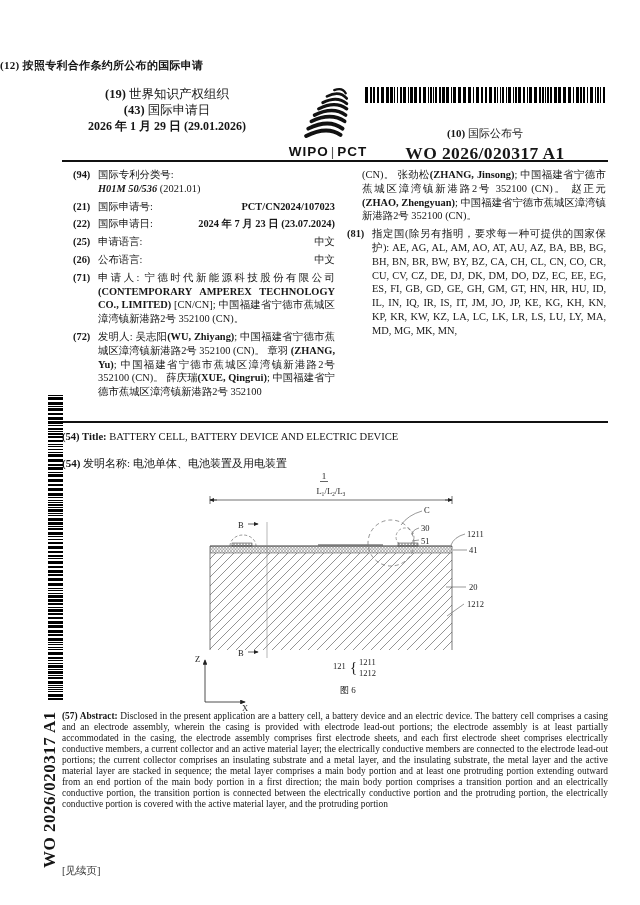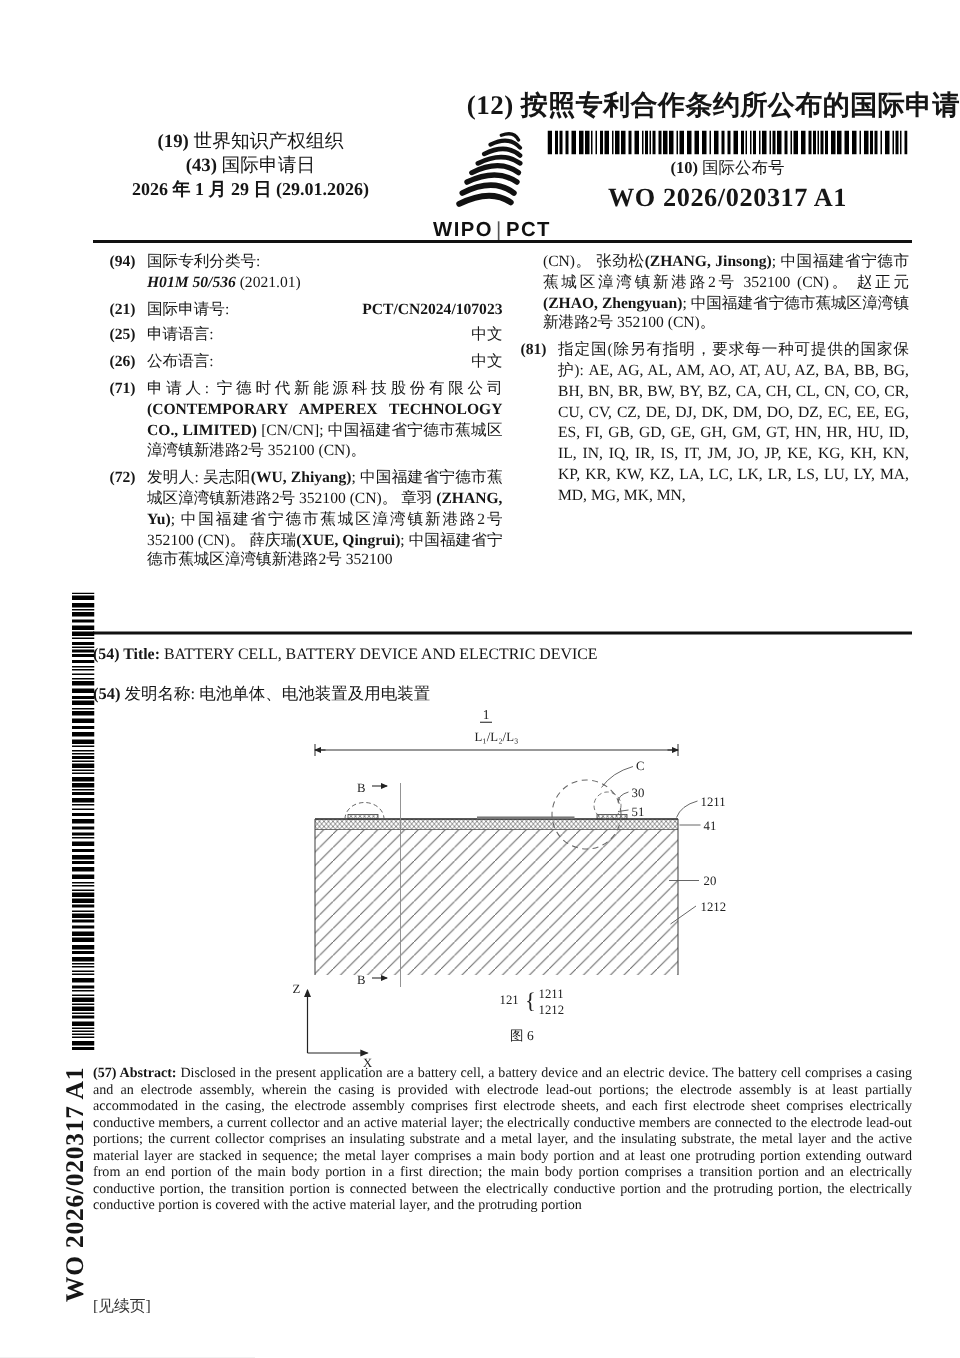--- a/index.html
+++ b/index.html
@@ -1,33 +1,33 @@
 <!DOCTYPE html>
 <html><head>
 <meta charset="utf-8">
 <style>
   html,body{margin:0;padding:0;background:#e8e8e8;}
   .page{position:relative;width:640px;height:905px;background:#fff;margin:0 auto;
         font-family:"Liberation Serif","DejaVu Serif",serif;color:#161616;overflow:hidden;}
 
   
-  .line12{position:absolute;top:58px;left:0;width:640px;text-align:right;
-          font-size:18px;font-weight:bold;letter-spacing:.3px;}
+  .line12{position:absolute;top:58px;left:0;width:640px;text-align:left;
+          font-size:11px;font-weight:bold;letter-spacing:.3px;}
   .hdr-left{position:absolute;top:86px;left:68px;width:198px;text-align:center;
             font-size:12.5px;line-height:16px;}
   .hdr-left .b{font-weight:bold;}
   .hdr-left .bureau{letter-spacing:9px;margin-left:9px;}
   .hdr-left .pubdate{font-weight:bold;font-size:12px;}
   .logo-box{position:absolute;top:86px;left:278px;width:100px;text-align:center;}
   .logo-text{font-family:"Liberation Sans","DejaVu Sans",sans-serif;font-weight:bold;
              font-size:13.5px;letter-spacing:1px;margin-top:2px;color:#111;}
   .logo-text .sep{font-weight:normal;color:#555;padding:0 2px;}
   .hdr-right{position:absolute;top:87px;left:362px;width:246px;text-align:center;}
   .bc-h{display:flex;flex-direction:row;height:16px;width:240px;margin:0 auto;overflow:hidden;}
-  .pubno-label{font-size:11px;margin-top:1px;}
+  .pubno-label{font-size:11px;margin-top:23px;}
   .pubno-label b{font-weight:bold;}
   .pubno{font-size:17.5px;font-weight:bold;letter-spacing:.4px;margin-top:2px;}
 
   .rule1{position:absolute;top:160px;left:62px;width:546px;height:2px;background:#111;}
   .rule2{position:absolute;top:421px;left:62px;width:546px;height:1.6px;background:#111;}
 
   
   .col{position:absolute;top:168px;height:251px;overflow:hidden;
        font-size:10.4px;line-height:13.8px;text-align:justify;}
   .col-left{left:73px;width:262px;}
@@ -172,20 +172,27 @@
       <div><span style="font-weight: bold; font-style: italic;">H01M 50/536</span><span> (2021.01)</span></div>
     </div>
     <div class="item">
       <span class="num">(21)</span>
       <div class="kv">
           <span>国际申请号:</span>
           <span class="v vb">PCT/CN2024/107023</span>
         </div>
     </div>
     <div class="item">
+      <span class="num">(22)</span>
+      <div class="kv">
+          <span>国际申请日:</span>
+          <span class="v vb">2024 年 7 月 23 日 (23.07.2024)</span>
+        </div>
+    </div>
+    <div class="item">
       <span class="num">(25)</span>
       <div class="kv">
           <span>申请语言:</span>
           <span class="v">中文</span>
         </div>
     </div>
     <div class="item">
       <span class="num">(26)</span>
       <div class="kv">
           <span>公布语言:</span>

